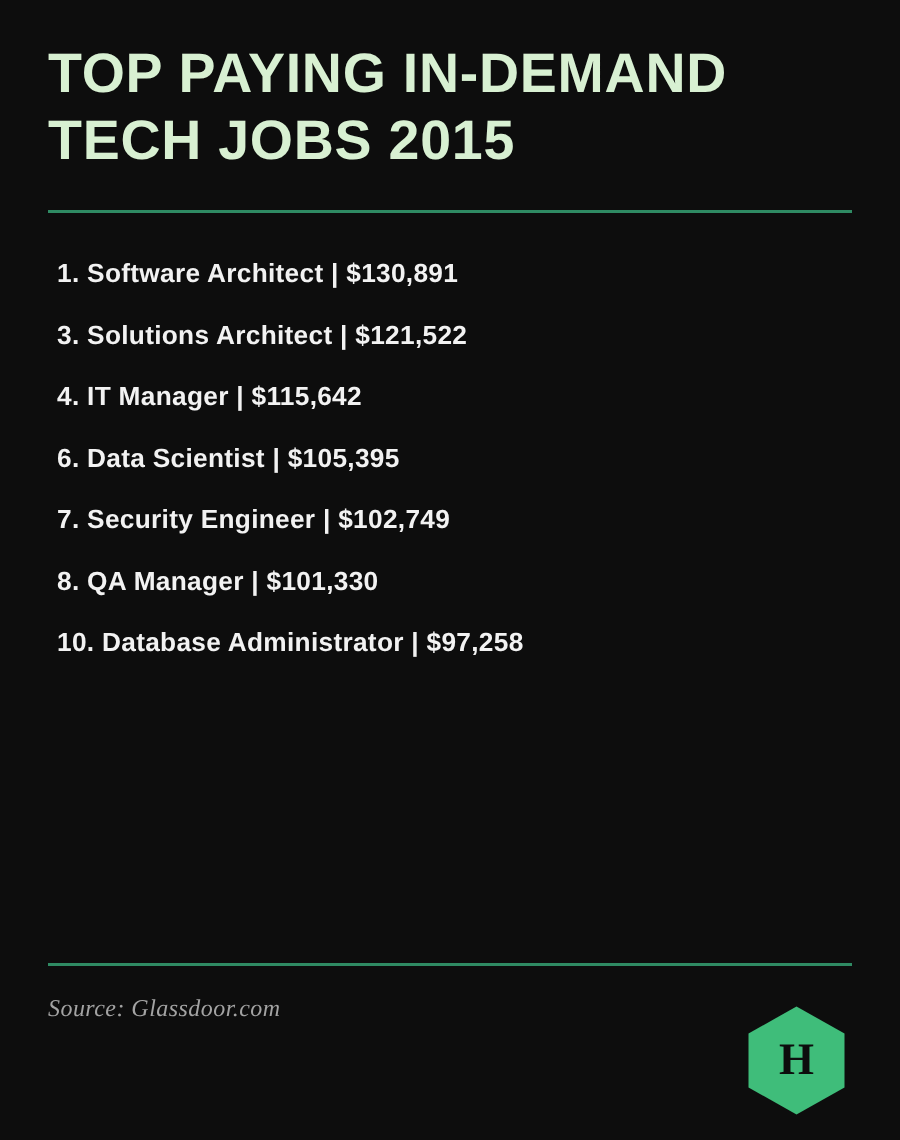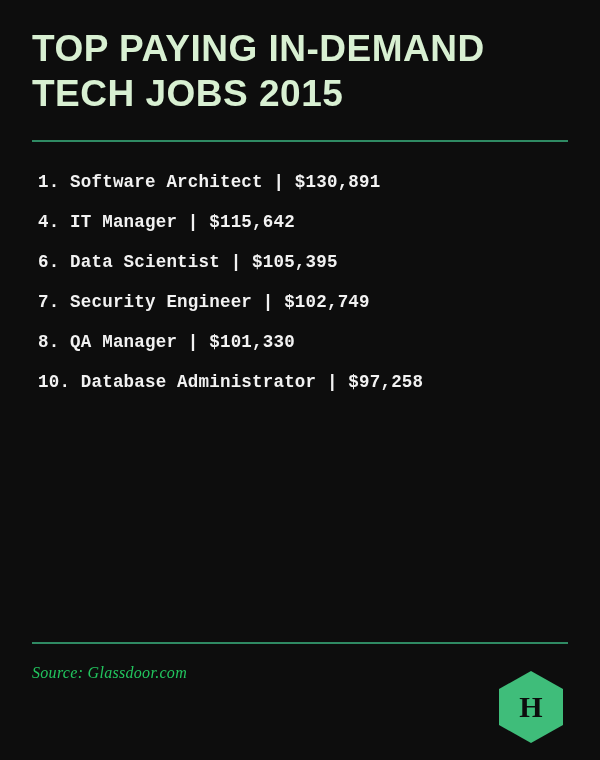--- a/index.html
+++ b/index.html
@@ -45,21 +45,21 @@
     margin-top: 24px;
   }
   .list {
     list-style: none;
     margin: 0;
     padding: 30px 0 0 0;
     flex: 1 1 auto;
   }
   .list-item {
     color: #f2f2f2;
-    font-family: Liberation Mono, monospace;
+    font-family: Liberation Sans, sans-serif;
     font-size: 17.5px;
     font-weight: bold;
     letter-spacing: 0.2px;
     padding: 0 0 0 6px;
     white-space: nowrap;
   }
   .list-item + .list-item {
     margin-top: 20px;
   }
   .footer {
@@ -68,21 +68,21 @@
   .rule-bottom {
     margin-bottom: 16px;
   }
   .footer-row {
     display: flex;
     align-items: center;
     justify-content: space-between;
     height: 100px;
   }
   .source {
-    color: #22c55e;
+    color: #a3a3a3;
     font-family: "Liberation Serif", serif;
     font-style: italic;
     font-size: 16px;
     letter-spacing: 0.3px;
     align-self: flex-start;
     padding-top: 4px;
   }
   .logo {
     width: 66px;
     height: 74px;
@@ -115,20 +115,21 @@
 
   <div class="title-block">
     <div class="title-line">Top Paying In-Demand</div>
     <div class="title-line">Tech Jobs 2015</div>
   </div>
 
   <div class="rule rule-top"></div>
 
   <ul class="list">
     <li class="list-item">1. Software Architect | $130,891</li>
+    <li class="list-item">3. Solutions Architect | $121,522</li>
     <li class="list-item">4. IT Manager | $115,642</li>
     <li class="list-item">6. Data Scientist | $105,395</li>
     <li class="list-item">7. Security Engineer | $102,749</li>
     <li class="list-item">8. QA Manager | $101,330</li>
     <li class="list-item">10. Database Administrator | $97,258</li>
   </ul>
 
   <div class="footer">
     <div class="rule rule-bottom"></div>
     <div class="footer-row">

